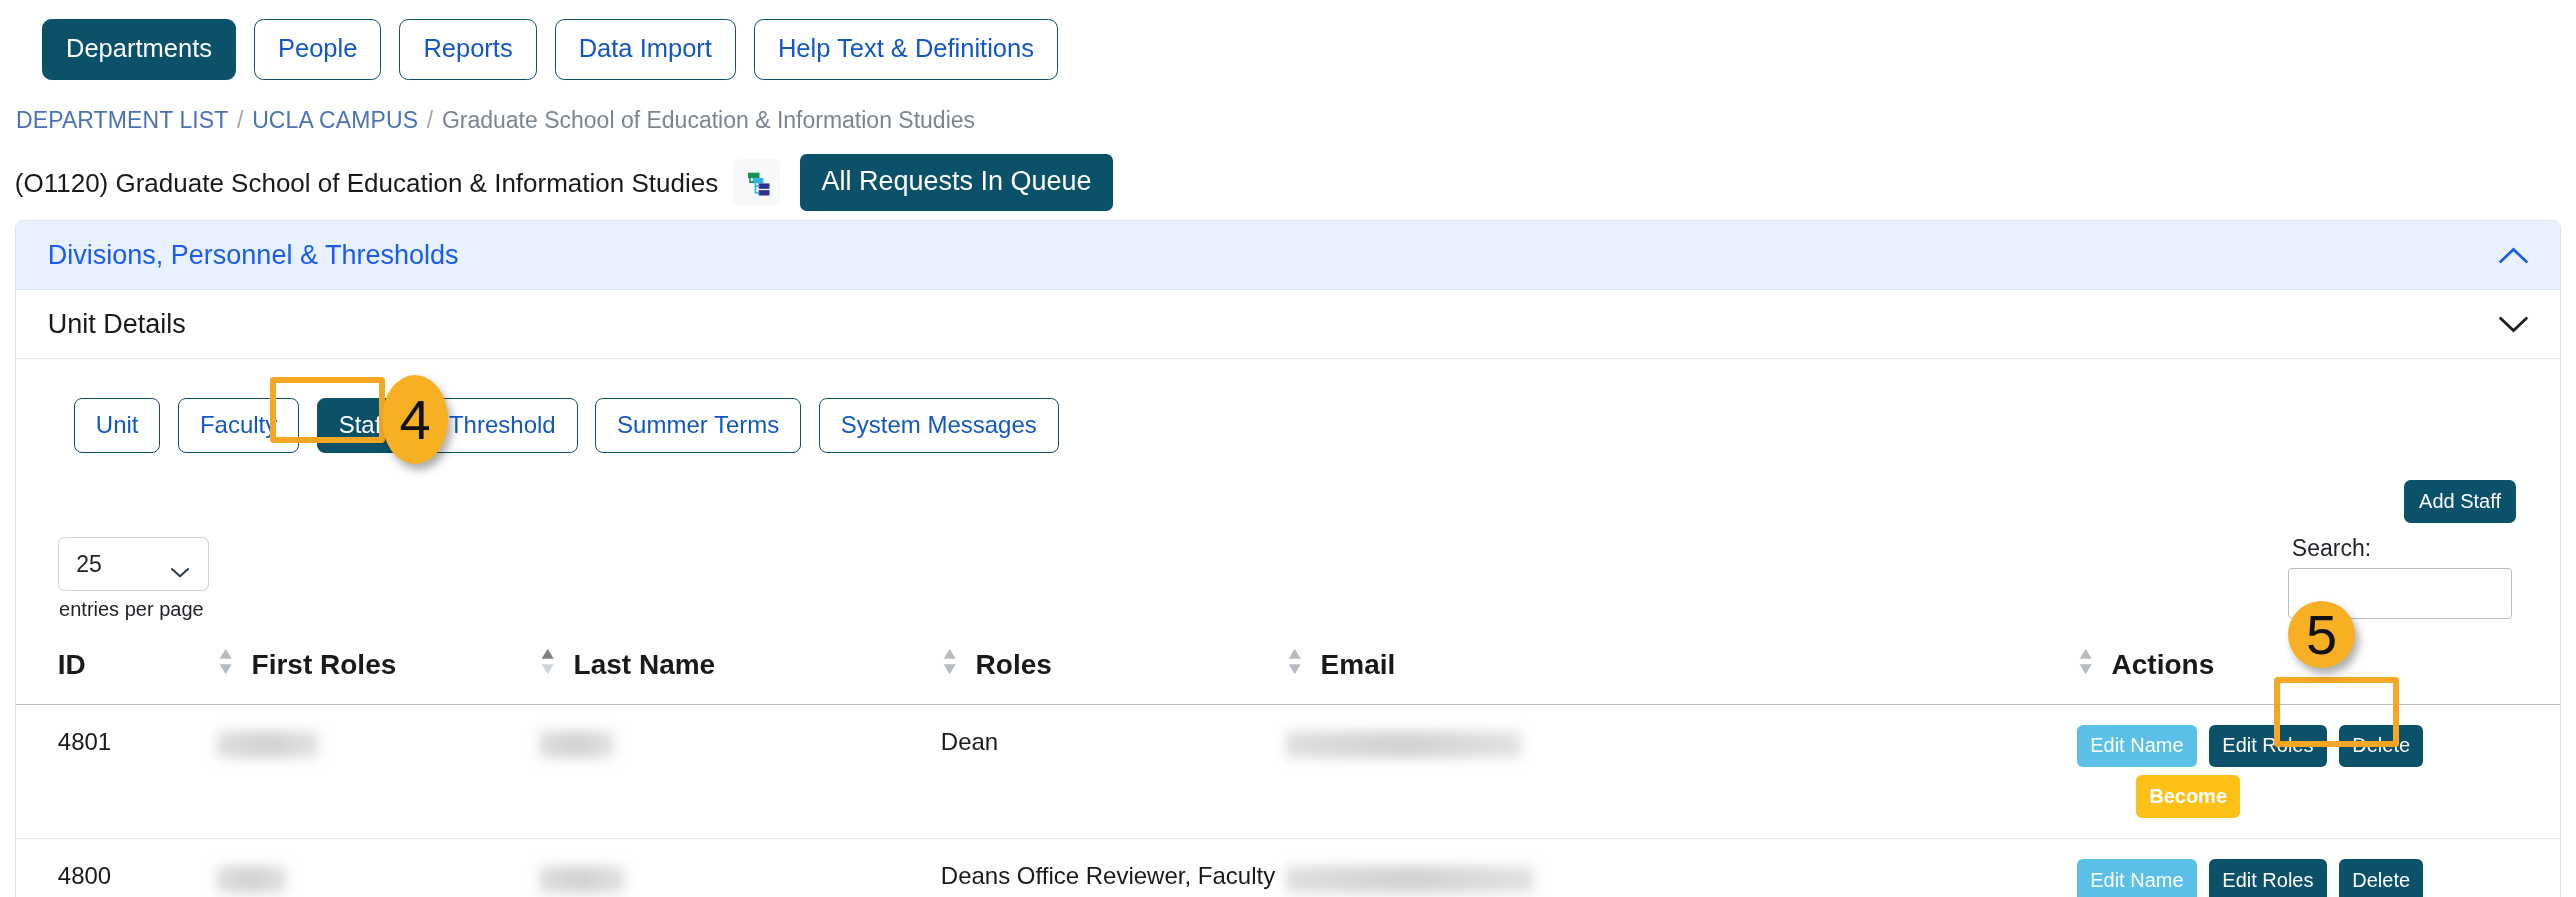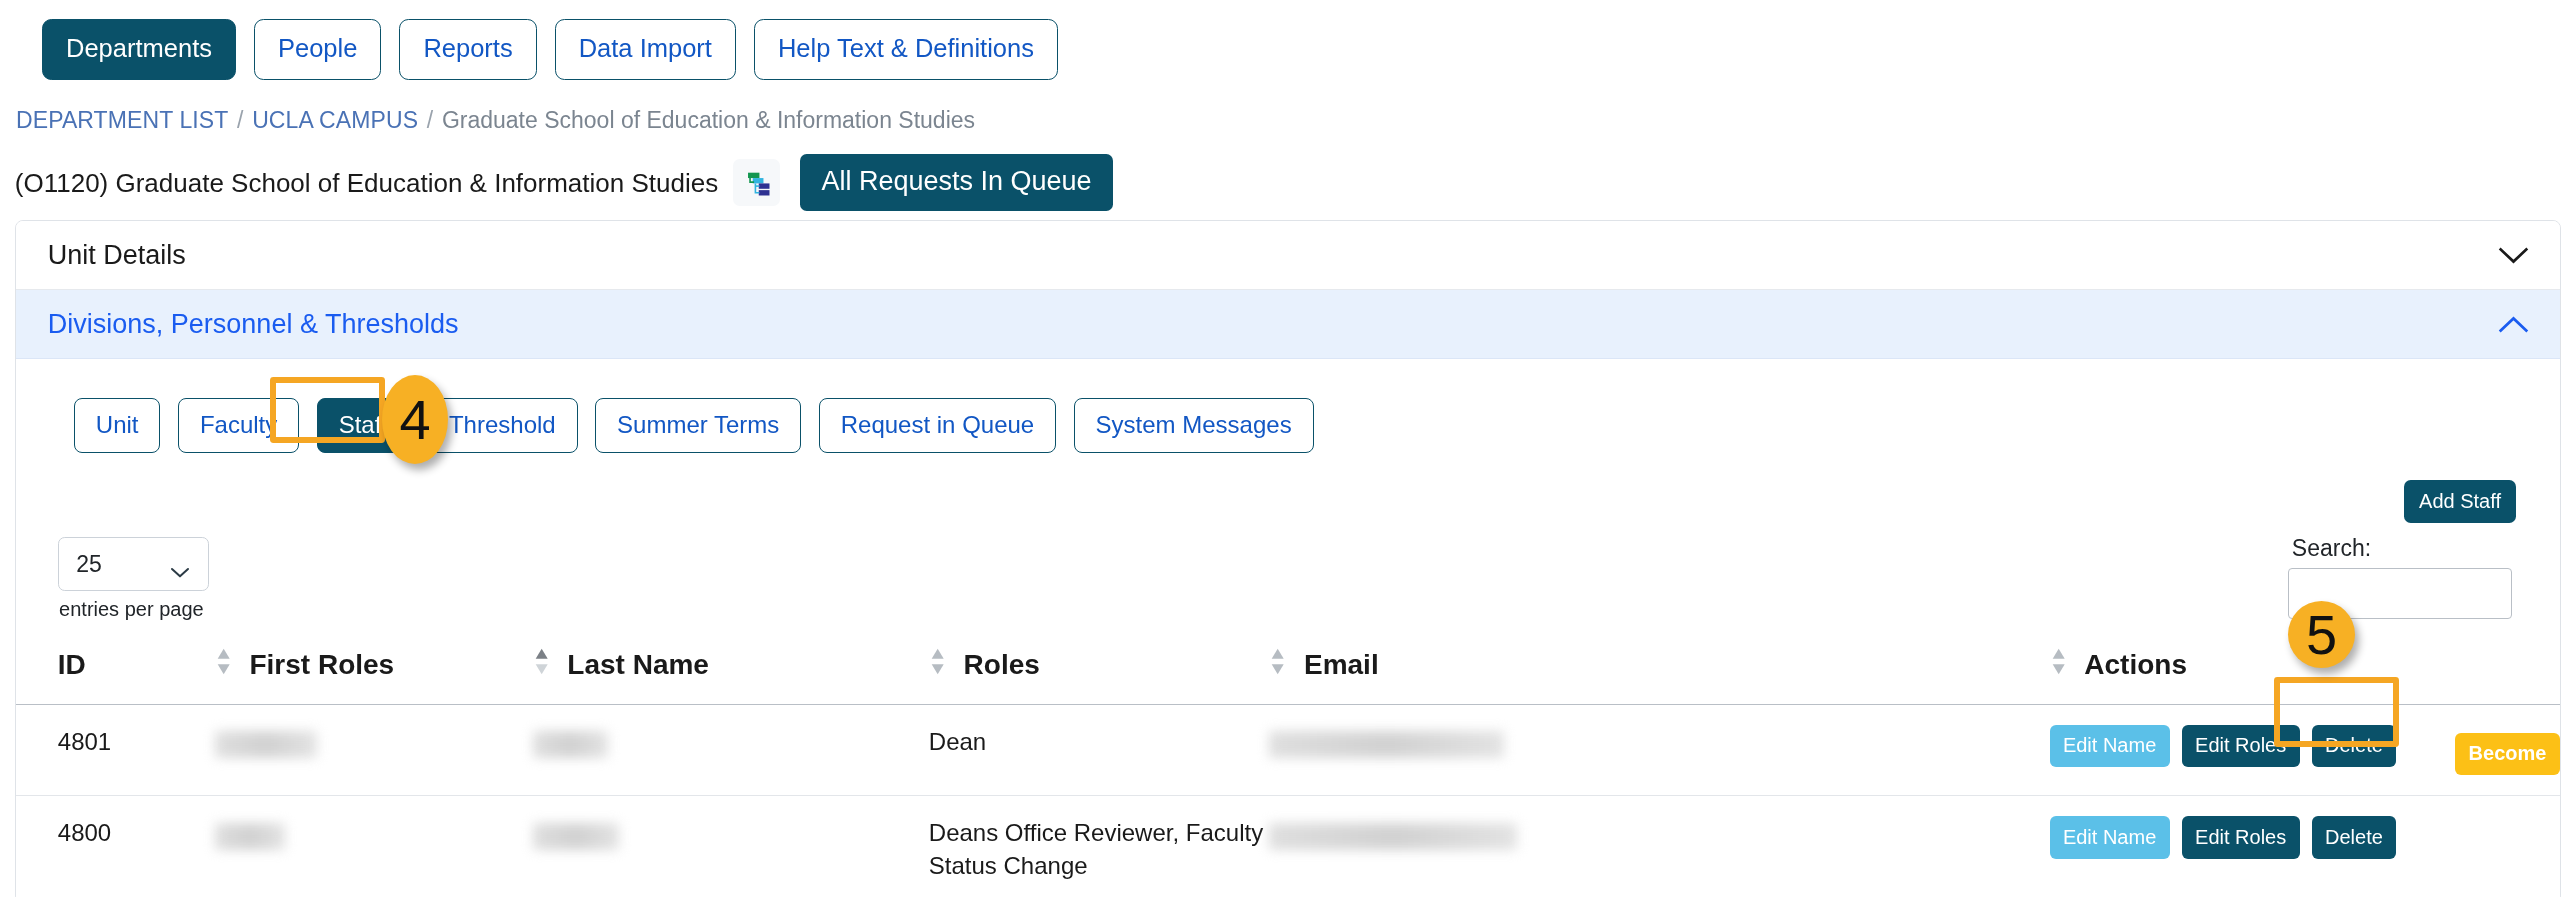--- a/index.html
+++ b/index.html
@@ -147,21 +147,21 @@
   .c-first  { width:322px; }
   .c-last   { width:402px; }
   .c-roles  { width:345px; }
   .c-email  { width:791px; }
   .c-act    { width:auto; }
 
   .redact { display:inline-block; height:27px; border-radius:2.7px;
     background:linear-gradient(90deg,#d9d9d9,#c9c9c9,#dedede);
     filter:blur(6px); opacity:.85; vertical-align:middle; margin-top:2.7px; }
 
-  .actions { display:flex; flex-direction:row; align-items:flex-start; gap:0; }
+  .actions { display:flex; flex-direction:column; align-items:flex-start; gap:0; }
   .actrow { display:flex; gap:12px; align-items:flex-start; }
   .abtn {
     border:none; border-radius:6px; color:#fff; font-size:20px; line-height:1;
     padding:10.7px 13.4px 12px 13.4px; white-space:nowrap; cursor:pointer;
   }
   .abtn.light { background:#5bc0e8; }
   .abtn.dark  { background:#0a5169; }
   .becomewrap { padding-left:59px; margin-top:8px; }
   .abtn.warn  { background:#fcc016; color:#ffffff; font-weight:700; }
 
@@ -211,47 +211,46 @@
         <path d="M12 15 L12 21 L18 21" stroke="#12964f" stroke-width="2.4" fill="none"></path>
         <path d="M20 23 L20 37 L26 37" stroke="#32b4e0" stroke-width="2.4" fill="none"></path>
         <path d="M20 27 L26 27" stroke="#32b4e0" stroke-width="2.4" fill="none"></path>
       </svg>
     </div>
     <button class="queue-btn">All Requests In Queue</button>
   </div>
 
   <div class="card">
 
+    <div class="acc-head expanded">
+      <span class="acc-title">Divisions, Personnel &amp; Thresholds</span>
+      <span class="chev">
+        <svg width="31" height="19" viewBox="0 0 46 28">
+            <path d="M4 23 L23 5 L42 23" stroke="#1a5cf0" stroke-width="4" fill="none" stroke-linecap="square"></path>
+          </svg>
+      </span>
+    </div>
+
     <div class="acc-head collapsed">
       <span class="acc-title">Unit Details</span>
       <span class="chev">
         <svg width="31" height="19" viewBox="0 0 46 28">
             <path d="M4 5 L23 23 L42 5" stroke="#1a1a1a" stroke-width="4" fill="none" stroke-linecap="square"></path>
           </svg>
       </span>
     </div>
 
-    <div class="acc-head expanded">
-      <span class="acc-title">Divisions, Personnel &amp; Thresholds</span>
-      <span class="chev">
-        <svg width="31" height="19" viewBox="0 0 46 28">
-            <path d="M4 23 L23 5 L42 23" stroke="#1a5cf0" stroke-width="4" fill="none" stroke-linecap="square"></path>
-          </svg>
-      </span>
-    </div>
-
     <div class="panel">
 
       <div class="tabrow">
         <button class="pill">Unit</button>
         <button class="pill">Faculty</button>
         <button class="pill active">Staff</button>
         <button class="pill">Threshold</button>
         <button class="pill">Summer Terms</button>
-        <button class="pill">Request in Queue</button>
         <button class="pill">System Messages</button>
       </div>
 
       <div class="addrow">
         <button class="btn-addstaff">Add Staff</button>
       </div>
 
       <div class="ctrlrow">
         <div class="perpage-wrap">
           <div class="select">

